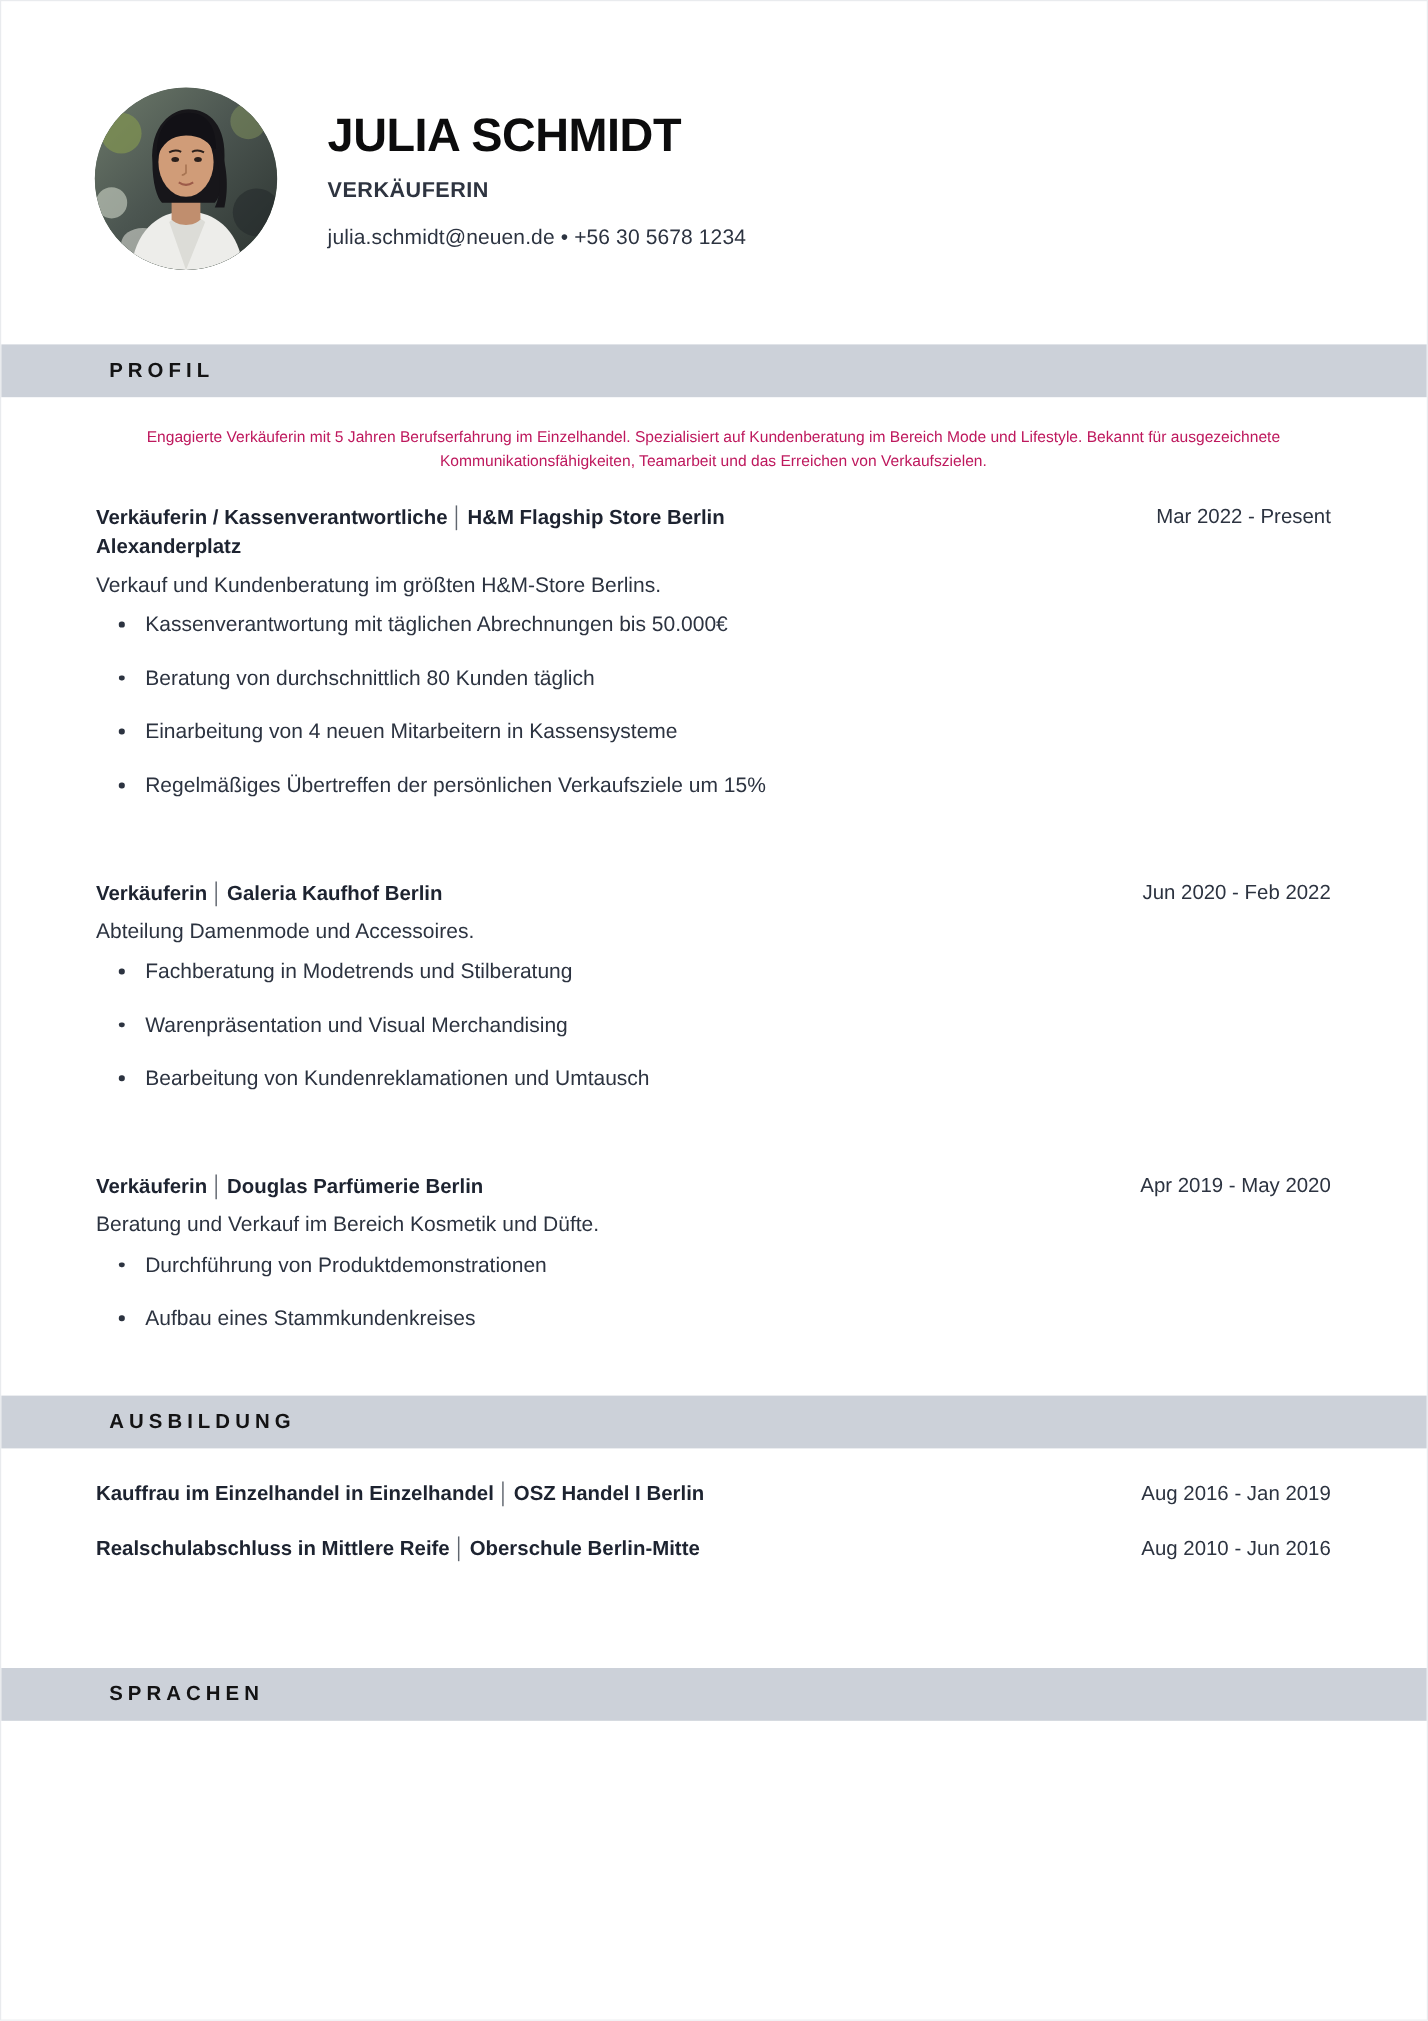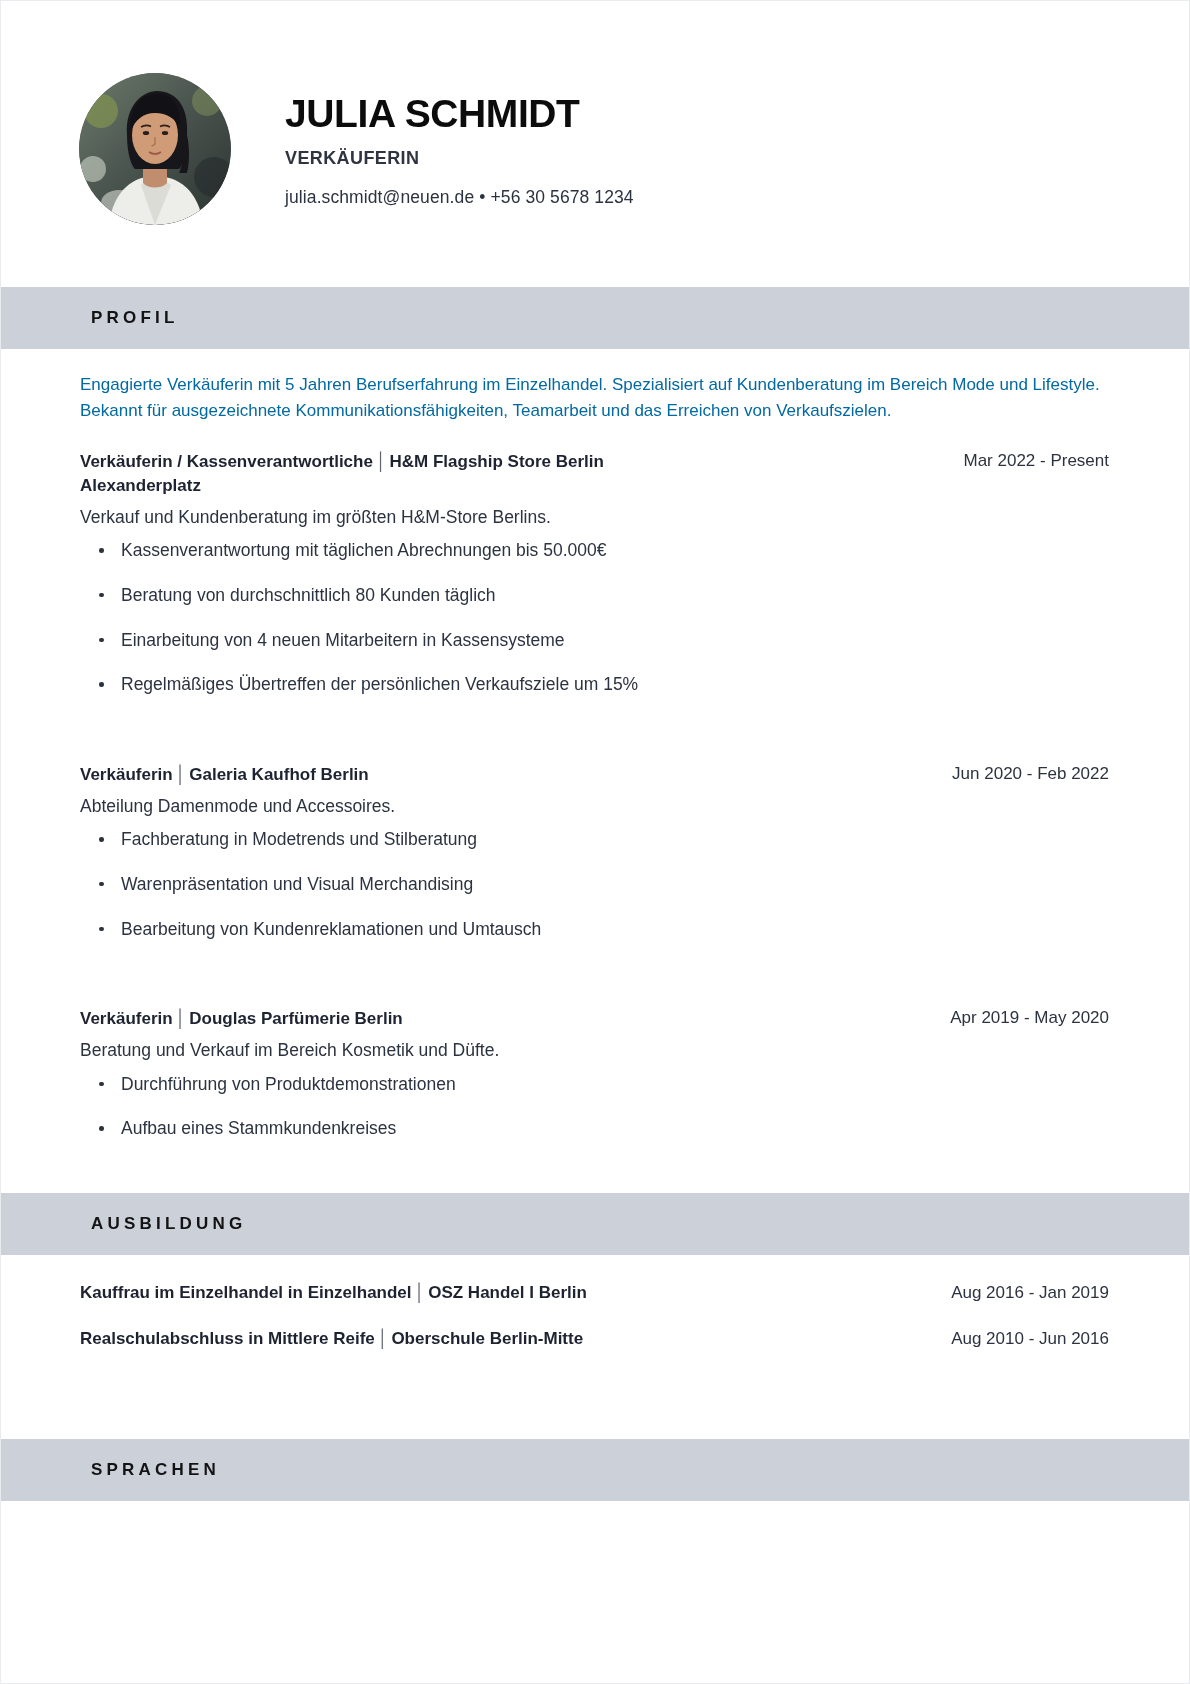--- a/index.html
+++ b/index.html
@@ -22,21 +22,21 @@
     box-sizing: border-box;
     border: 1px solid #e9ebee;
     overflow: hidden;
   }
 
   
   .header {
     display: flex;
     align-items: center;
     padding: 72px 0 0 78px;
-    gap: 54px;
+    gap: 42px;
   }
 
   .avatar {
     width: 152px;
     height: 152px;
     border-radius: 50%;
     overflow: hidden;
     flex: 0 0 auto;
     position: relative;
     background: #5d6a5e;
@@ -66,21 +66,21 @@
   .contact {
     font-size: 17.5px;
     color: #2c3340;
     letter-spacing: 0.1px;
   }
   .contact .dot-sep { margin: 0 5px; }
 
   
   .section-bar {
     background: #ccd1d9;
-    height: 62px;
+    height: 44px;
     display: flex;
     align-items: center;
     padding-left: 90px;
     box-sizing: border-box;
   }
   .section-bar .section-title {
     font-size: 17px;
     font-weight: 700;
     letter-spacing: 4.2px;
     color: #131314;
@@ -89,23 +89,24 @@
   .bar-profil   { margin-top: 62px; }
   .bar-beruf    { margin-top: 60px; }
   .bar-ausbild  { margin-top: 52px; }
   .bar-sprachen { margin-top: 52px; }
 
   
   .block { padding: 0 80px 0 79px; }
 
   .profile-text {
     margin-top: 23px;
-    font-size: 17px;
+    font-size: 13px;
     line-height: 1.52;
-    color: #0369a1;
+    color: #be185d;
+    text-align: center;
   }
 
   
   .exp-list { margin-top: 26px; }
   .exp-item { margin-bottom: 30px; }
   .exp-item:last-child { margin-bottom: 0; }
 
   .exp-head {
     display: flex;
     align-items: flex-start;

